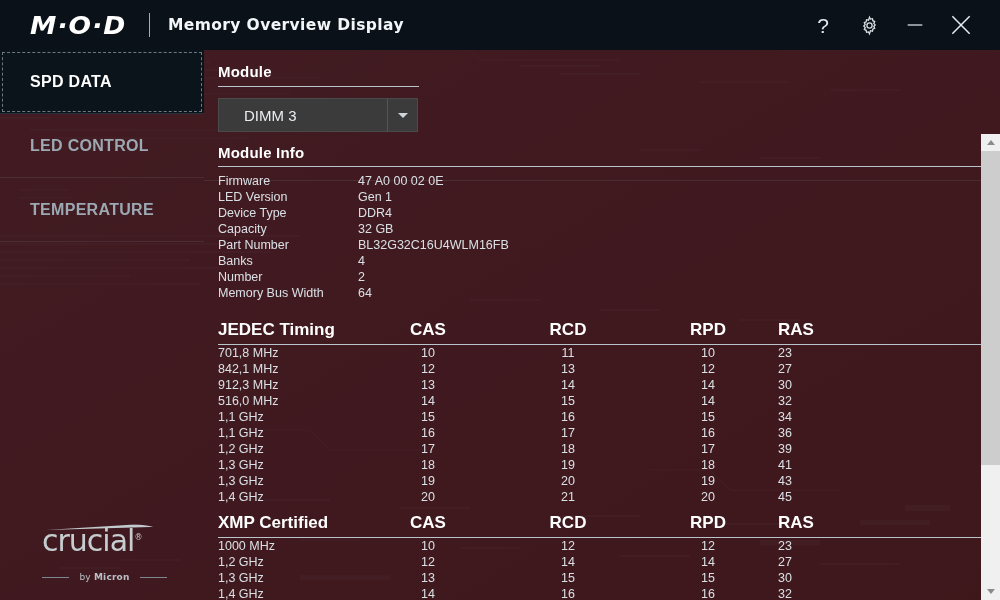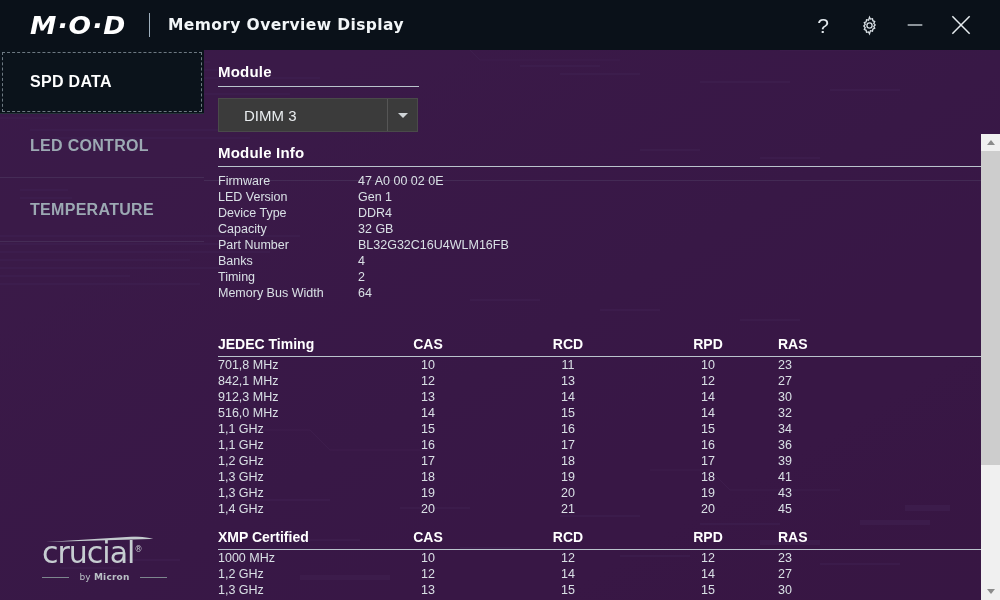--- a/index.html
+++ b/index.html
@@ -10,21 +10,21 @@
     overflow: hidden;
     background: #0a1117;
     font-family: "Liberation Sans", sans-serif;
     -webkit-font-smoothing: antialiased;
   }
 
   #app {
     position: relative;
     width: 1000px;
     height: 600px;
-    background: #701a75;
+    background: #7f1d1d;
     overflow: hidden;
   }
 
   
   .circuit-bg {
     position: absolute;
     inset: 0;
     pointer-events: none;
     opacity: .55;
   }
@@ -154,21 +154,21 @@
   }
   .crucial-word sup {
     font-size: 8px;
     vertical-align: super;
     color: #c6cdd1;
   }
   .crucial-sub {
     display: flex;
     align-items: center;
     gap: 10px;
-    margin-top: 4px;
+    margin-top: 16px;
   }
   .crucial-sub .rule {
     flex: 1;
     height: 1px;
     background: #7d878e;
   }
   .crucial-sub .txt {
     font-family: "DejaVu Sans", sans-serif;
     font-size: 9px;
     color: #b9c0c5;
@@ -270,25 +270,24 @@
   .timing {
     position: absolute;
     left: 14px;
     width: 768px;
   }
   .timing.jedec { top: 270px; }
   .timing.xmp   { top: 463px; }
 
   .timing-head {
     display: flex;
-    font-size: 14px;
+    font-size: 17px;
     font-weight: bold;
     color: #ffffff;
     padding-bottom: 4px;
-    margin-top: 16px;
   }
   .timing-rule {
     height: 1px;
     background: #b9c4cc;
     width: 766px;
   }
   .timing-row {
     display: flex;
     font-size: 12.5px;
     color: #d9e0e5;
@@ -483,21 +482,21 @@
             </tr>
             <tr>
               <td class="k">Part Number</td>
               <td class="v">BL32G32C16U4WLM16FB</td>
             </tr>
             <tr>
               <td class="k">Banks</td>
               <td class="v">4</td>
             </tr>
             <tr>
-              <td class="k">Timing</td>
+              <td class="k">Number</td>
               <td class="v">2</td>
             </tr>
             <tr>
               <td class="k">Memory Bus Width</td>
               <td class="v">64</td>
             </tr>
           </tbody>
       </table>
     </div>
 

